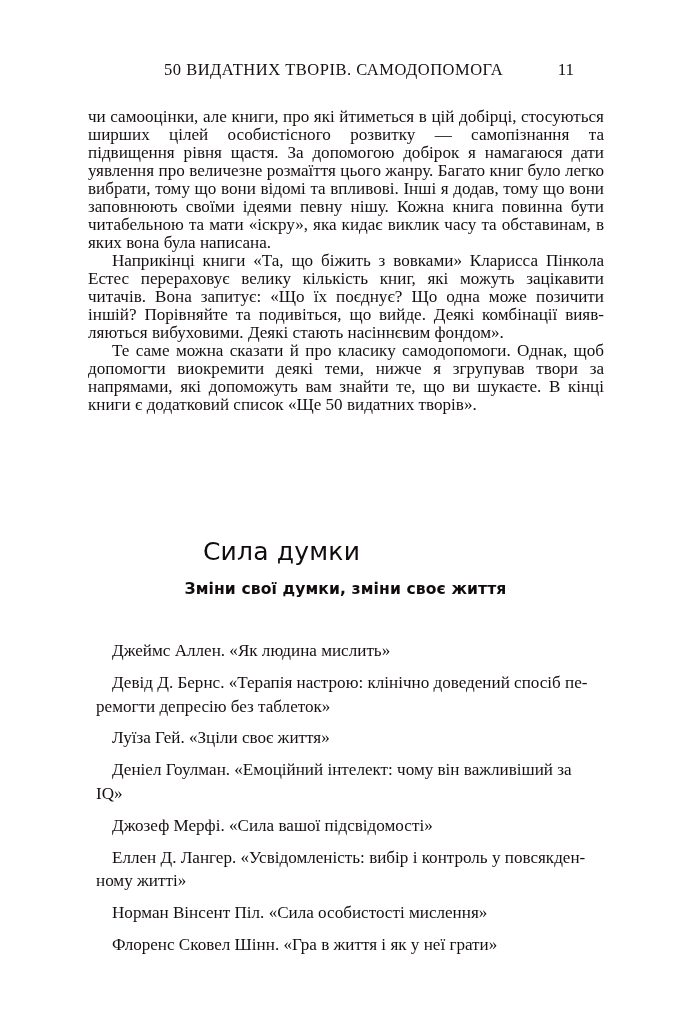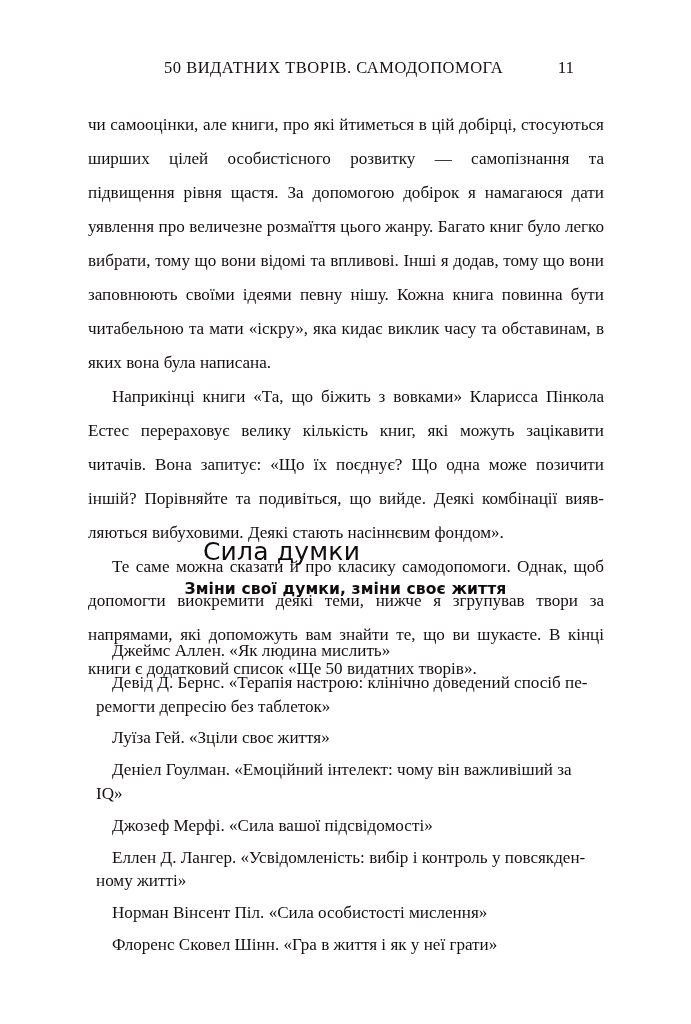--- a/index.html
+++ b/index.html
@@ -14,25 +14,25 @@
     background: #ffffff;
     overflow: hidden;
     font-family: "Liberation Serif", "DejaVu Serif", serif;
     color: #15100f;
   }
 
   
   .running-head {
     position: absolute;
     left: 88px;
-    top: 52px;
+    top: 60px;
     width: 514px;
     height: 26px;
     display: flex;
-    align-items: flex-end;
+    align-items: flex-start;
     gap: 48px;
   }
   .running-head-title {
     font-family: "Liberation Serif", "DejaVu Serif", serif;
     font-size: 16.5px;
     letter-spacing: 0.5px;
     white-space: nowrap;
     margin-left: 76px;
   }
   .running-head-folio {
@@ -45,21 +45,21 @@
   
   .textblock {
     position: absolute;
     left: 88px;
     top: 108px;
     width: 516px;
   }
   p.body {
     margin: 0;
     font-size: 17.1px;
-    line-height: 34px;
+    line-height: 18px;
     text-align: justify;
     text-indent: 0;
     hyphens: manual;
   }
   p.body.indent {
     text-indent: 24px;
   }
 
   
   .section-title {

